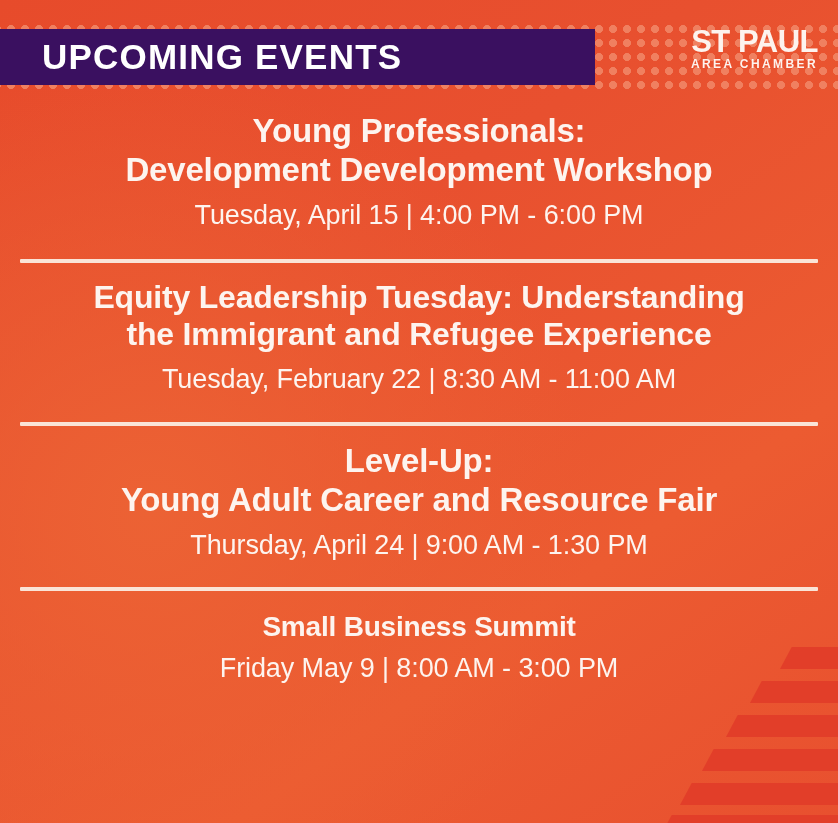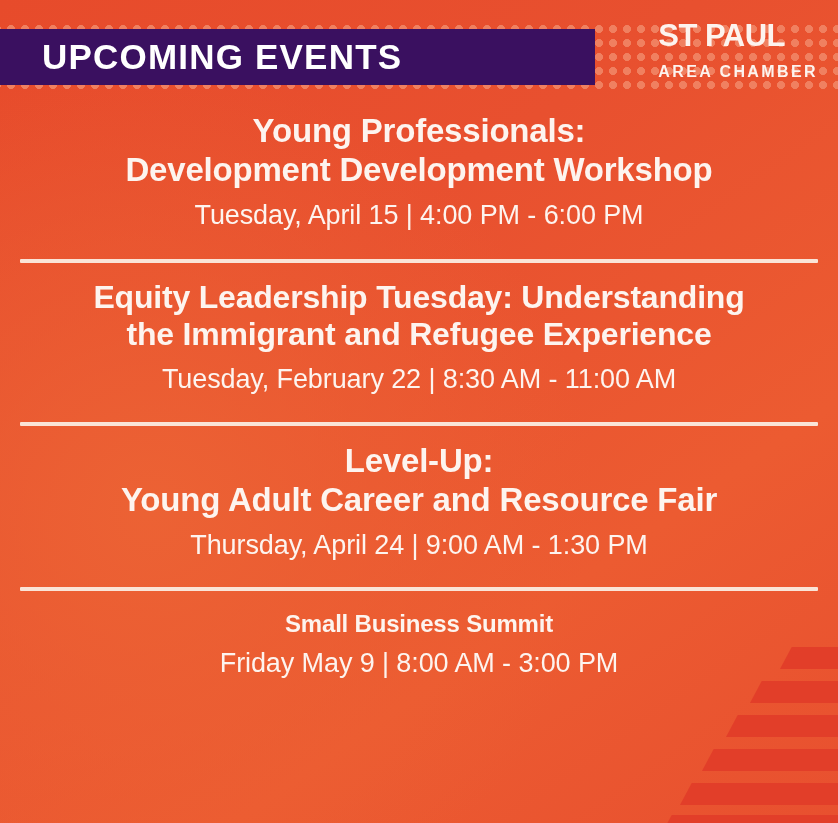--- a/index.html
+++ b/index.html
@@ -78,37 +78,37 @@
     color: #ffffff;
     font-size: 35px;
     font-weight: bold;
     letter-spacing: 1.2px;
     padding-left: 42px;
     white-space: nowrap;
   }
   .logo {
     position: absolute;
     right: 20px;
-    top: 20px;
-    text-align: left;
+    top: 26px;
+    text-align: right;
     color: #fdf3ee;
   }
   .logo-main {
     font-size: 31px;
     font-weight: bold;
     letter-spacing: -0.5px;
     line-height: 1;
     white-space: nowrap;
   }
   .logo-sub {
-    font-size: 16px;
+    font-size: 12px;
     font-weight: bold;
     letter-spacing: 2.4px;
     line-height: 1;
-    margin-top: 13px;
+    margin-top: 1px;
     white-space: nowrap;
   }
 
   
   .events {
     position: relative;
     padding: 0;
   }
   .event {
     text-align: center;
@@ -129,21 +129,21 @@
     margin-top: 9px;
     letter-spacing: -0.1px;
   }
 
   .ev1 { padding-top: 16px; }
   .ev2 { padding-top: 16px; }
   .ev3 { padding-top: 16px; }
   .ev4 { padding-top: 19px; }
 
   .ev2 .event-title { font-size: 32px; }
-  .ev4 .event-title { font-size: 24px; }
+  .ev4 .event-title { font-size: 28px; }
 
   .divider {
     height: 4px;
     background: #fae4d7;
     margin: 22px 20px 0 20px;
     border-radius: 1px;
   }
   .d1 { margin-top: 26px; }
   .d2 { margin-top: 25px; }
   .d3 { margin-top: 24px; }

